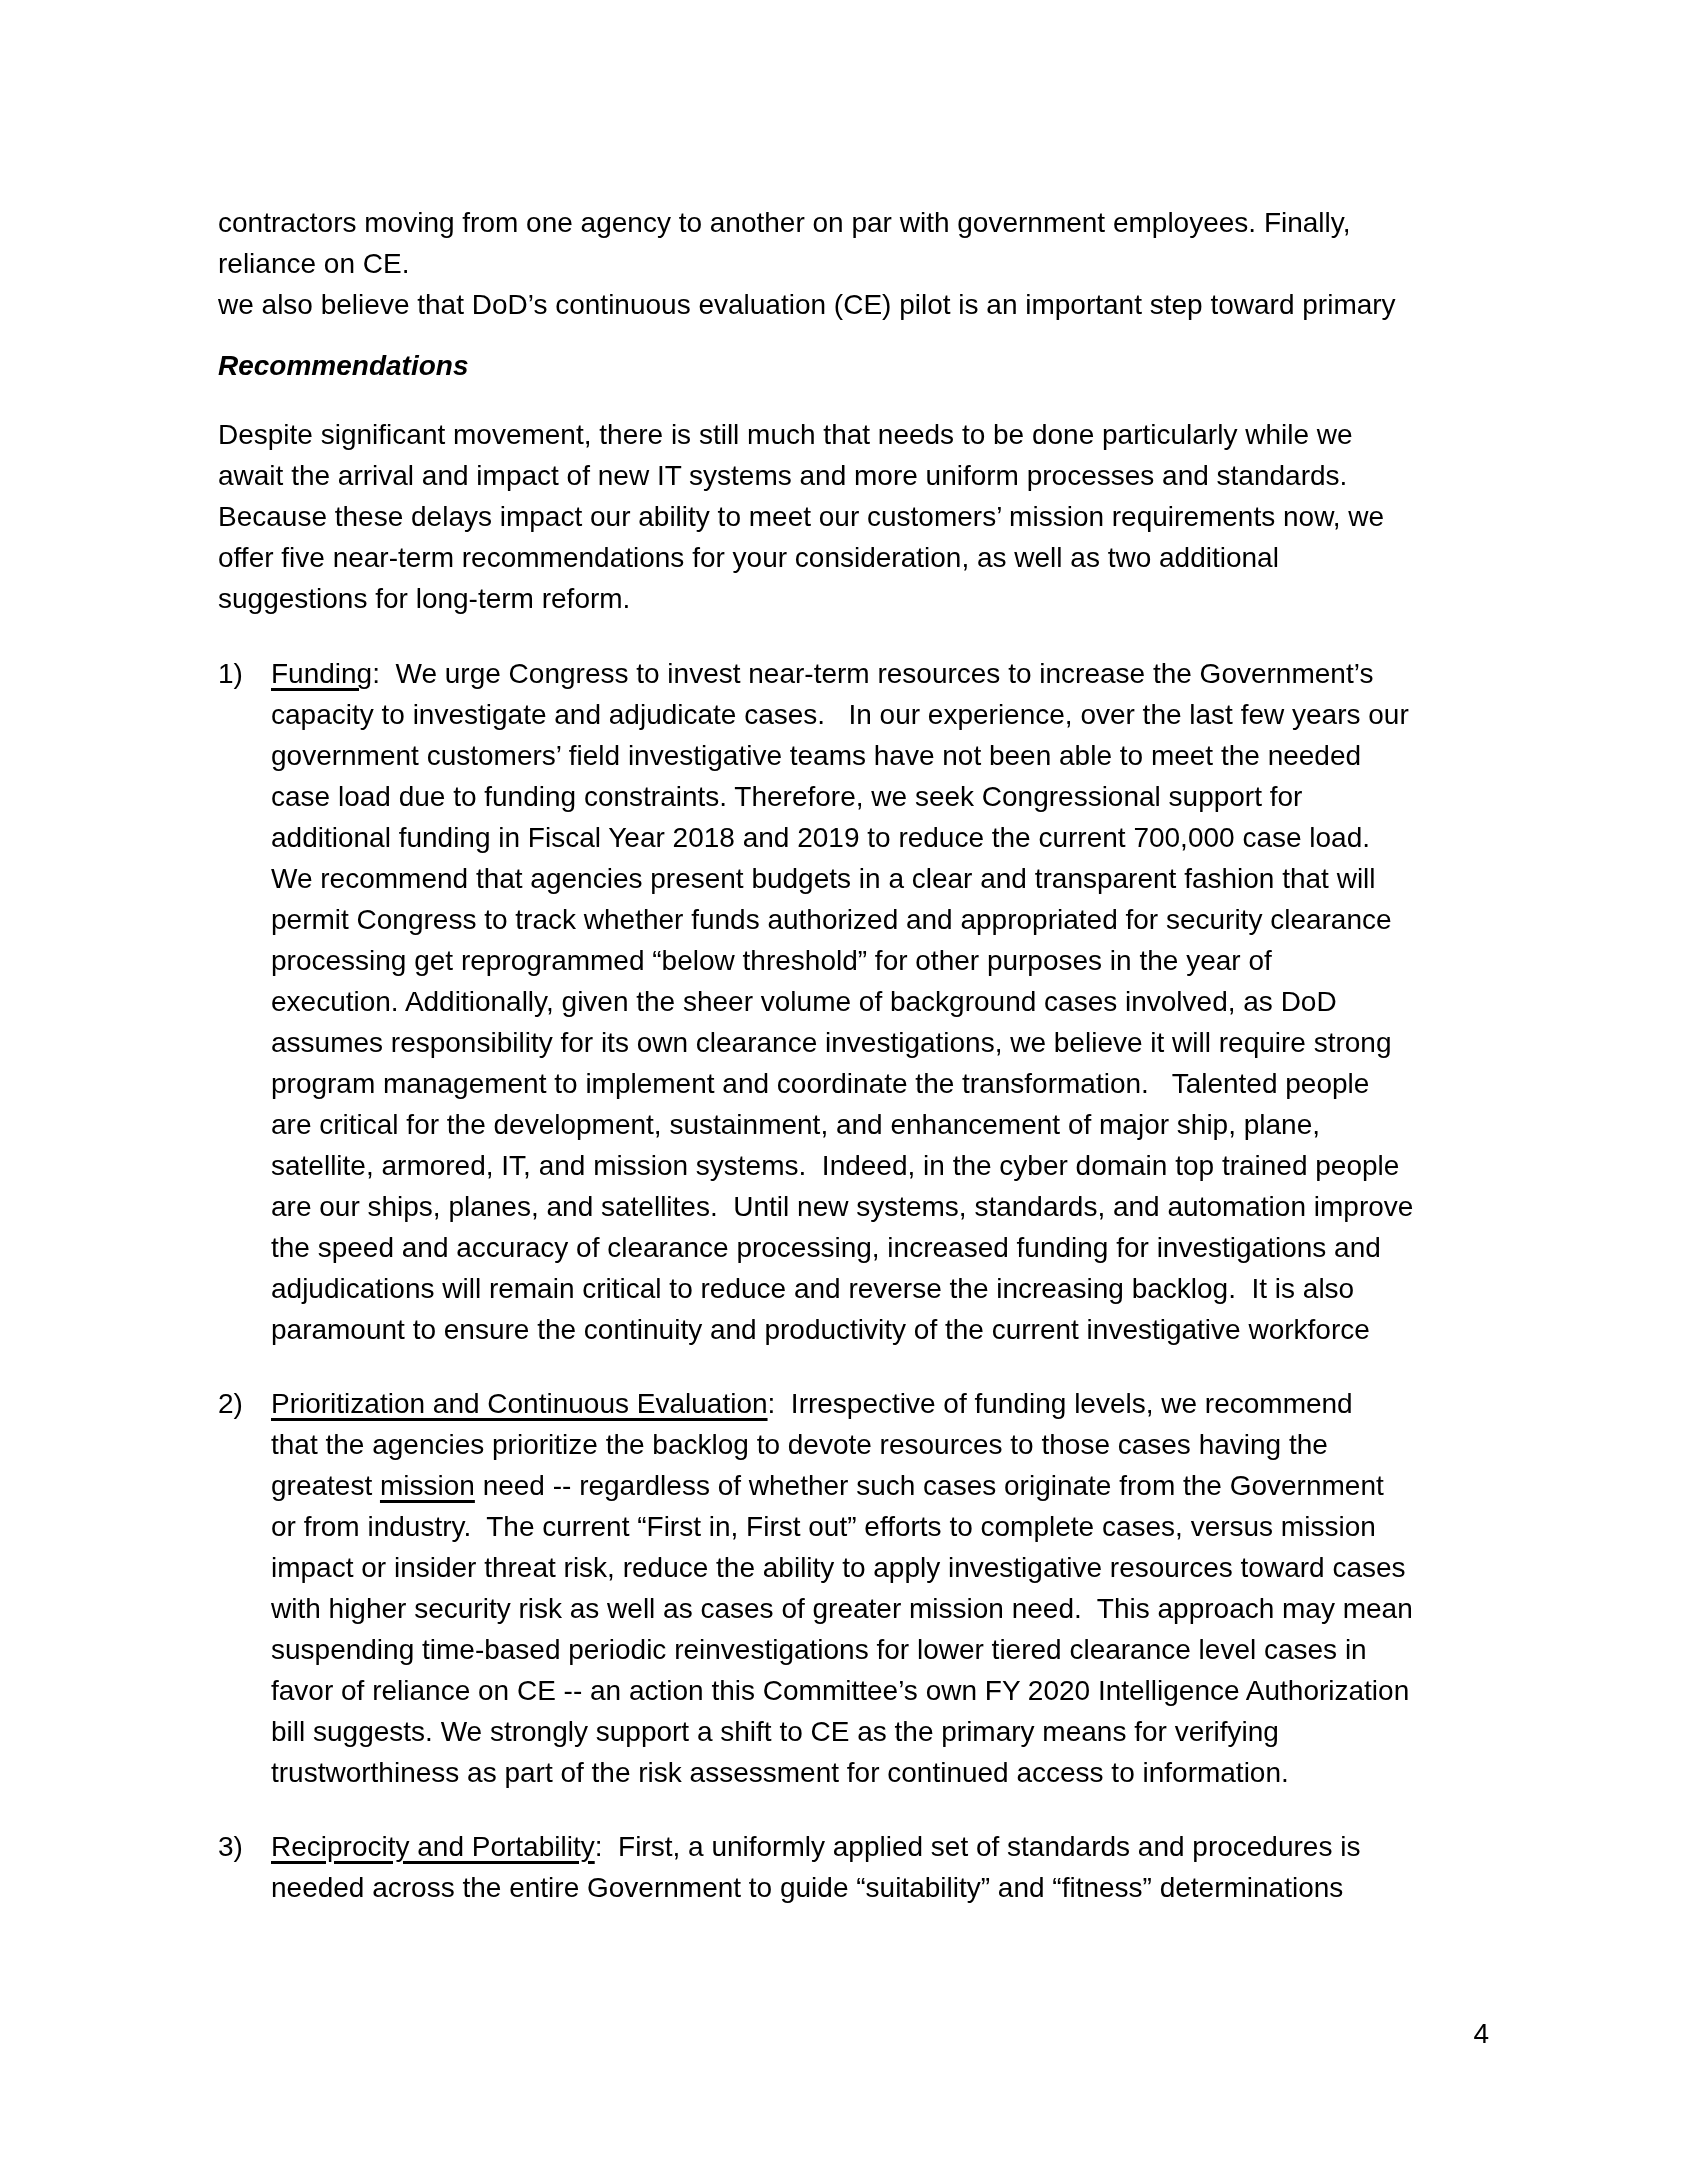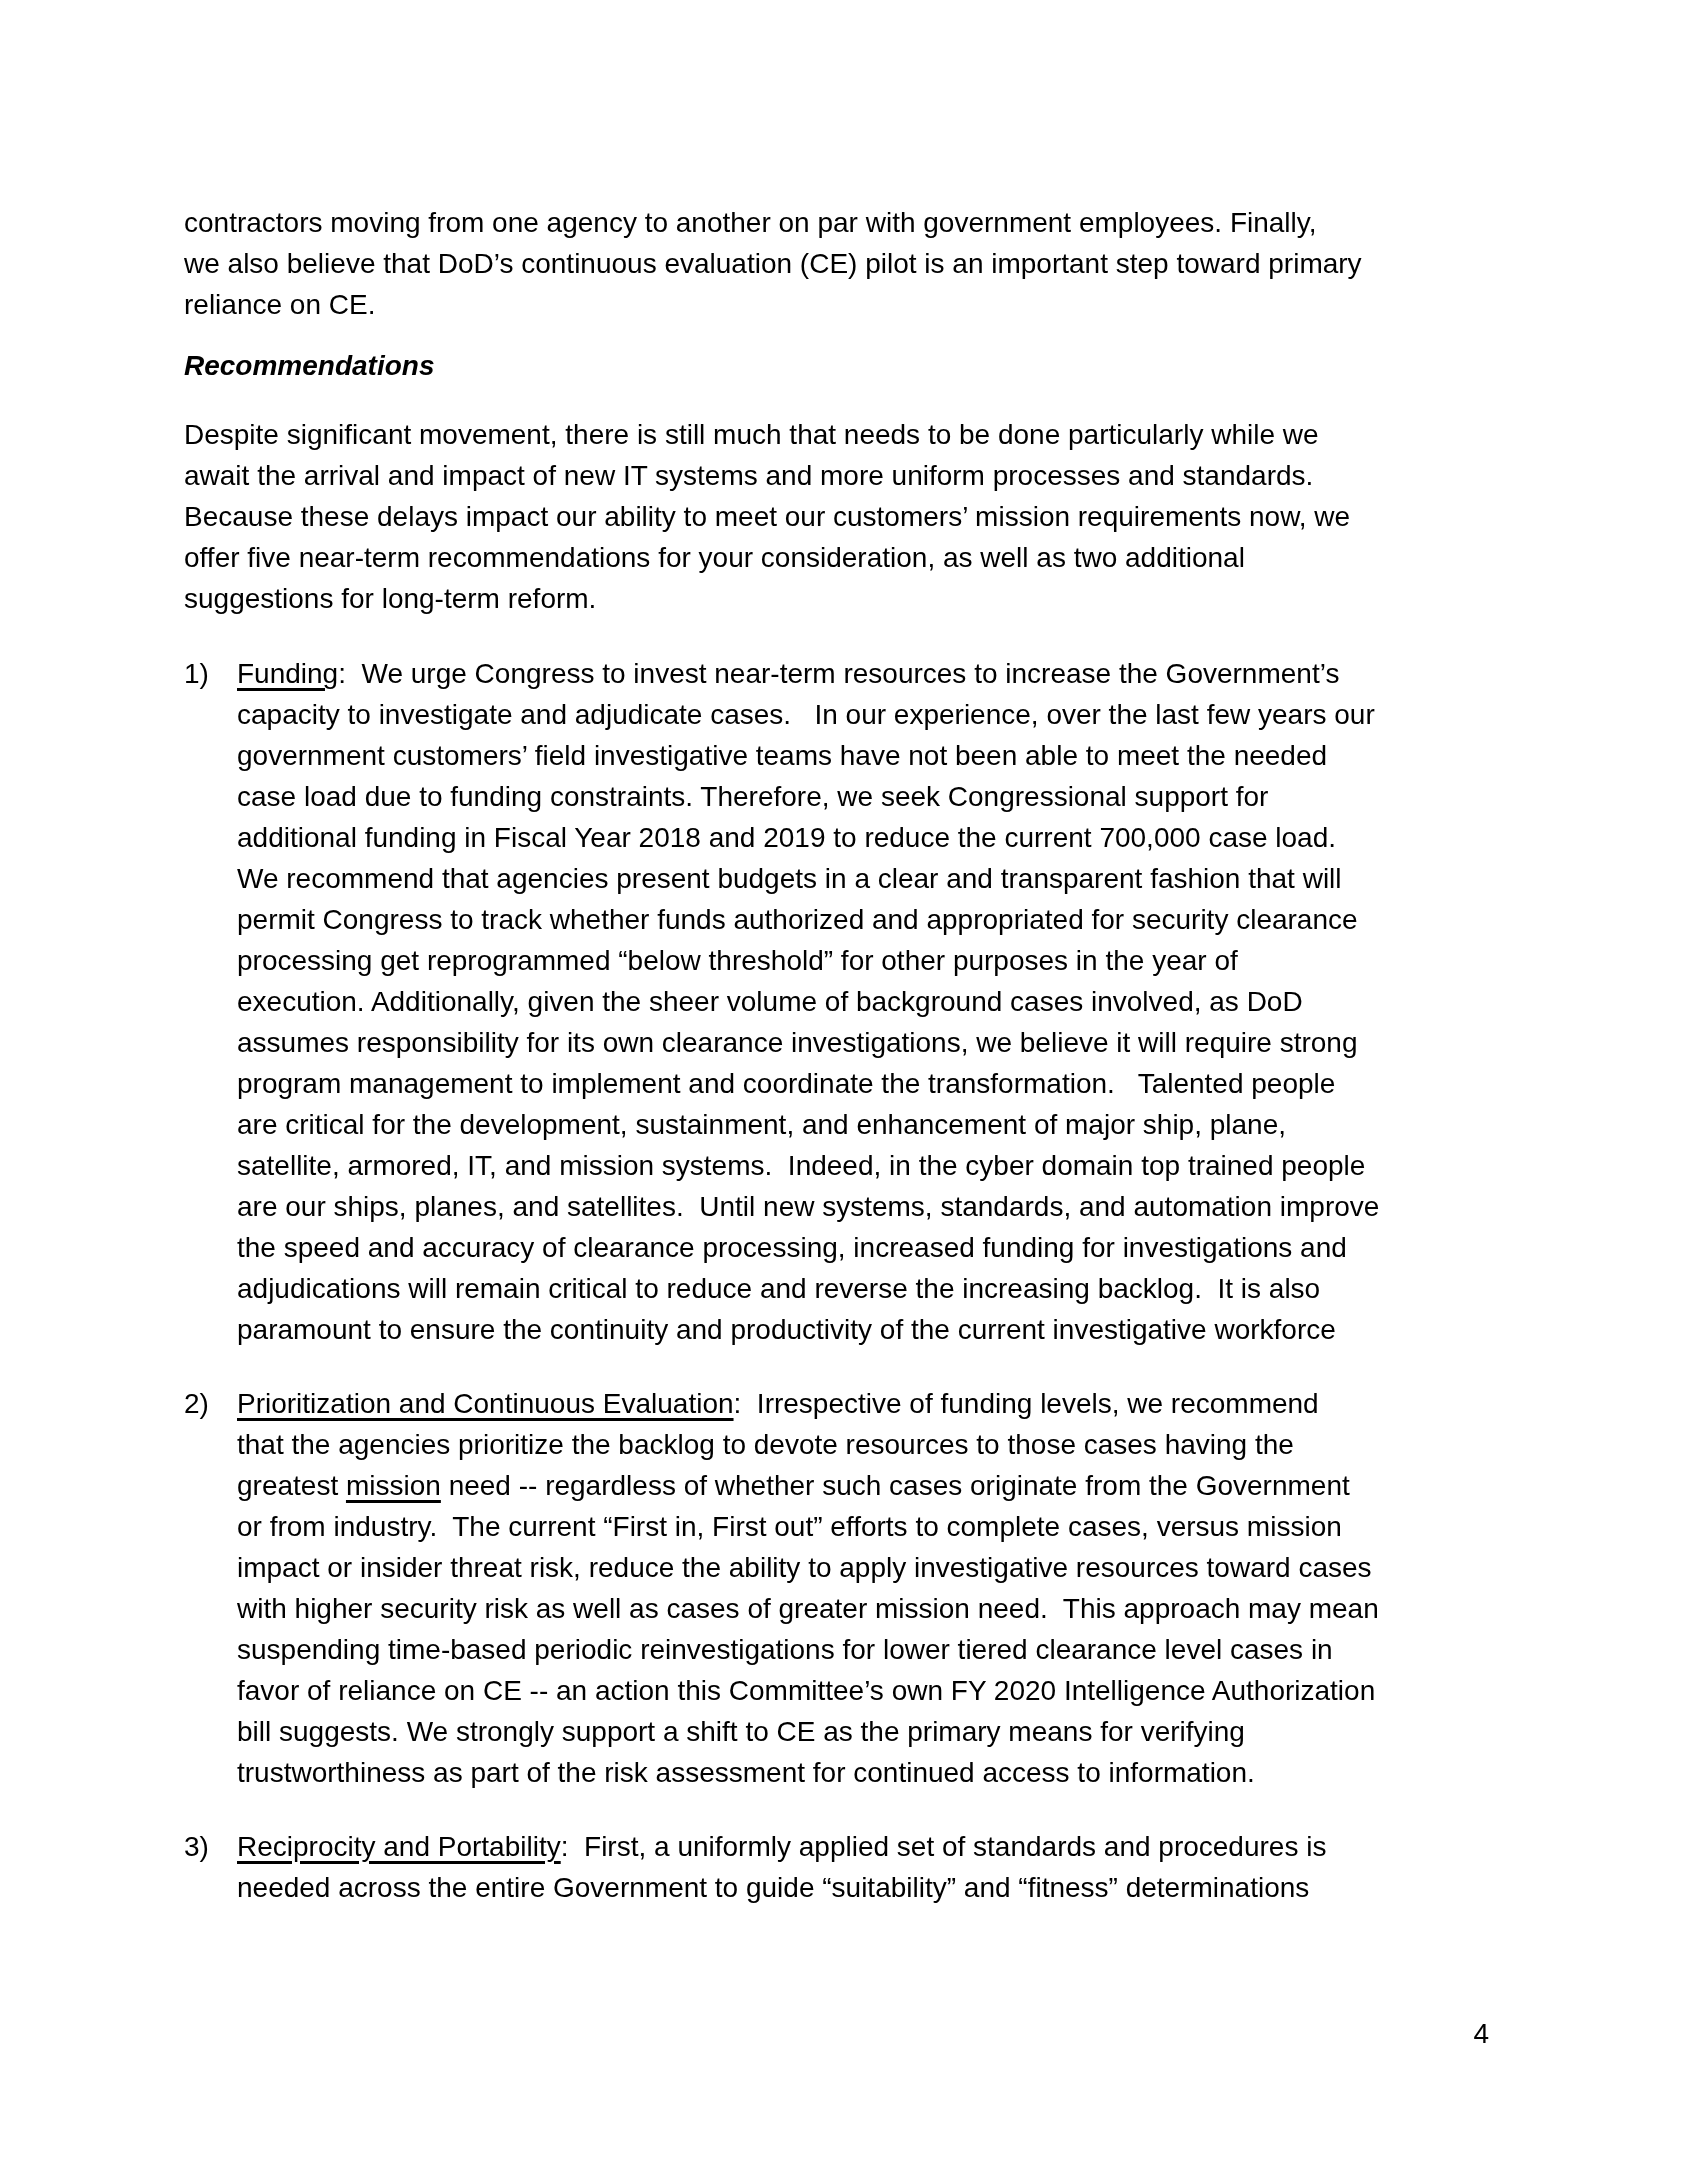--- a/index.html
+++ b/index.html
@@ -10,21 +10,21 @@
     width: 1687px;
     height: 2183px;
     background: #ffffff;
     position: relative;
     font-family: "Liberation Sans", sans-serif;
     color: #000000;
     overflow: hidden;
   }
   .page-content {
     position: absolute;
-    left: 184px;
+    left: 218px;
     top: 202px;
     width: 1307px;
     font-size: 28px;
     line-height: 41px;
   }
   .line {
     white-space: pre;
   }
   .section-heading {
     margin-top: 20px;
@@ -65,22 +65,22 @@
     line-height: 41px;
   }
 </style>
 </head>
 <body>
 
 <div class="page-content">
 
   <div class="p-intro">
       <div class="line">contractors moving from one agency to another on par with government employees. Finally,</div>
+      <div class="line">reliance on CE.</div>
       <div class="line">we also believe that DoD’s continuous evaluation (CE) pilot is an important step toward primary</div>
-      <div class="line">reliance on CE.</div>
     </div>
 
   <div class="section-heading line">Recommendations</div>
 
   <div class="p-body">
       <div class="line">Despite significant movement, there is still much that needs to be done particularly while we</div>
       <div class="line">await the arrival and impact of new IT systems and more uniform processes and standards.</div>
       <div class="line">Because these delays impact our ability to meet our customers’ mission requirements now, we</div>
       <div class="line">offer five near-term recommendations for your consideration, as well as two additional</div>
       <div class="line">suggestions for long-term reform.</div>

